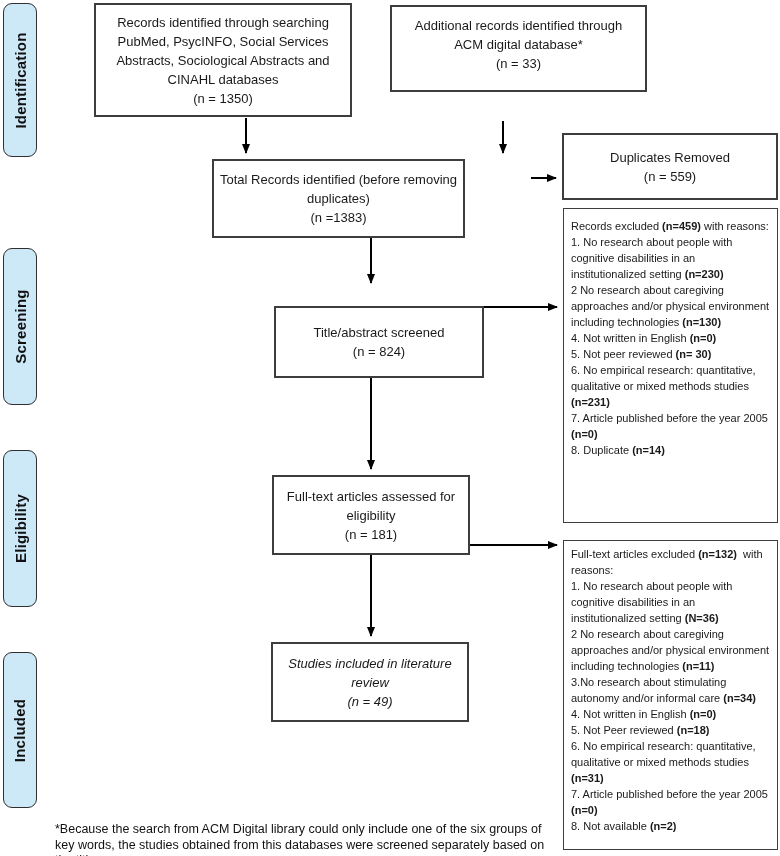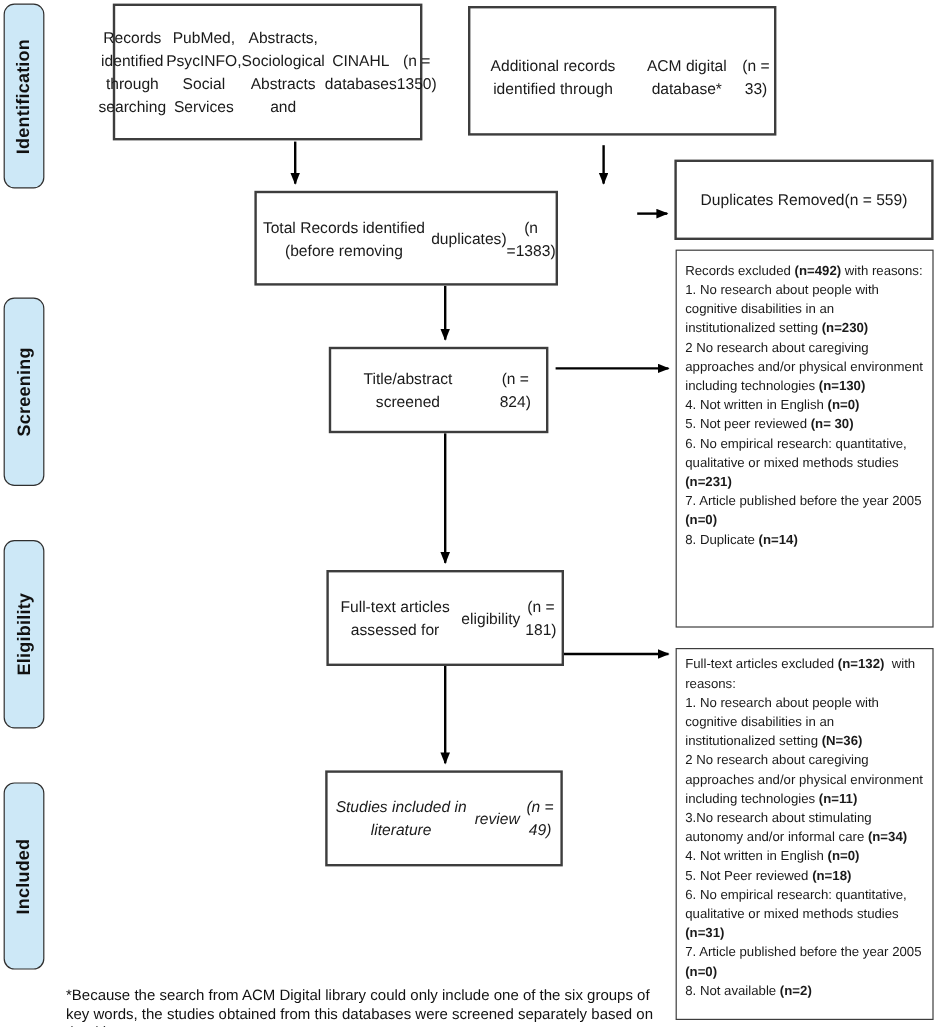--- a/index.html
+++ b/index.html
@@ -22,27 +22,27 @@
   #stage-identification { top:3px;   height:154px; }
   #stage-screening      { top:248px; height:157px; }
   #stage-eligibility    { top:450px; height:157px; }
   #stage-included       { top:652px; height:156px; }
 
   
   .fbox {
     position:absolute; box-sizing:border-box; background:#fff;
     border:2px solid #3d3d3d; text-align:center;
     font-size:13px; line-height:19px;
-    display:flex; align-items:center; justify-content:center;
+    display:flex; flex-direction:column; align-items:center; justify-content:center;
   }
   #box-records-db { left:94px;  top:3px;   width:258px; height:114px; }
-  #box-acm        { left:390px; top:5px;   width:257px; height:108px; justify-content:flex-start; padding-top:9px;align-items:center; }
+  #box-acm        { left:390px; top:5px;   width:257px; height:87px; justify-content:flex-start; padding-top:9px;align-items:center; }
   #box-total      { left:212px; top:159px; width:253px; height:79px; }
   #box-duplicates { left:562px; top:133px; width:216px; height:67px; }
-  #box-screened   { left:274px; top:289px; width:183px; height:72px; }
+  #box-screened   { left:274px; top:306px; width:210px; height:72px; }
   #box-fulltext   { left:272px; top:475px; width:198px; height:80px;align-items:center; }
   #box-included   { left:271px; top:642px; width:198px; height:80px;font-style:italic; }
 
   
   .xbox {
     position:absolute; box-sizing:border-box; background:#fff;
     border:1.6px solid #3d3d3d; text-align:left;
     font-size:11px; line-height:16px; padding:5px 7px; overflow:hidden;
   }
   #box-excluded-records  { left:563px; top:208px; width:215px; height:315px; padding-top:9px; }
@@ -125,21 +125,21 @@
     <div>(n = 181)</div>
   </div>
 
   <div class="fbox" id="box-included">
     <div>Studies included in literature</div>
     <div>review</div>
     <div>(n = 49)</div>
   </div>
 
   <div class="xbox" id="box-excluded-records">
-      <div class="xline"><span>Records excluded </span><b>(n=492)</b><span> with reasons:</span></div>
+      <div class="xline"><span>Records excluded </span><b>(n=459)</b><span> with reasons:</span></div>
       <div class="xline"><span>1. No research about people with cognitive disabilities in an institutionalized setting </span><b>(n=230)</b><span></span></div>
       <div class="xline"><span>2 No research about caregiving approaches and/or physical environment including technologies </span><b>(n=130)</b><span></span></div>
       <div class="xline"><span>4. Not written in English </span><b>(n=0)</b><span></span></div>
       <div class="xline"><span>5. Not peer reviewed </span><b>(n= 30)</b><span></span></div>
       <div class="xline"><span>6. No empirical research: quantitative, qualitative or mixed methods studies </span><b>(n=231)</b><span></span></div>
       <div class="xline"><span>7. Article published before the year 2005 </span><b>(n=0)</b><span></span></div>
       <div class="xline"><span>8. Duplicate </span><b>(n=14)</b><span></span></div>
     </div>
 
   <div class="xbox" id="box-excluded-fulltext">

